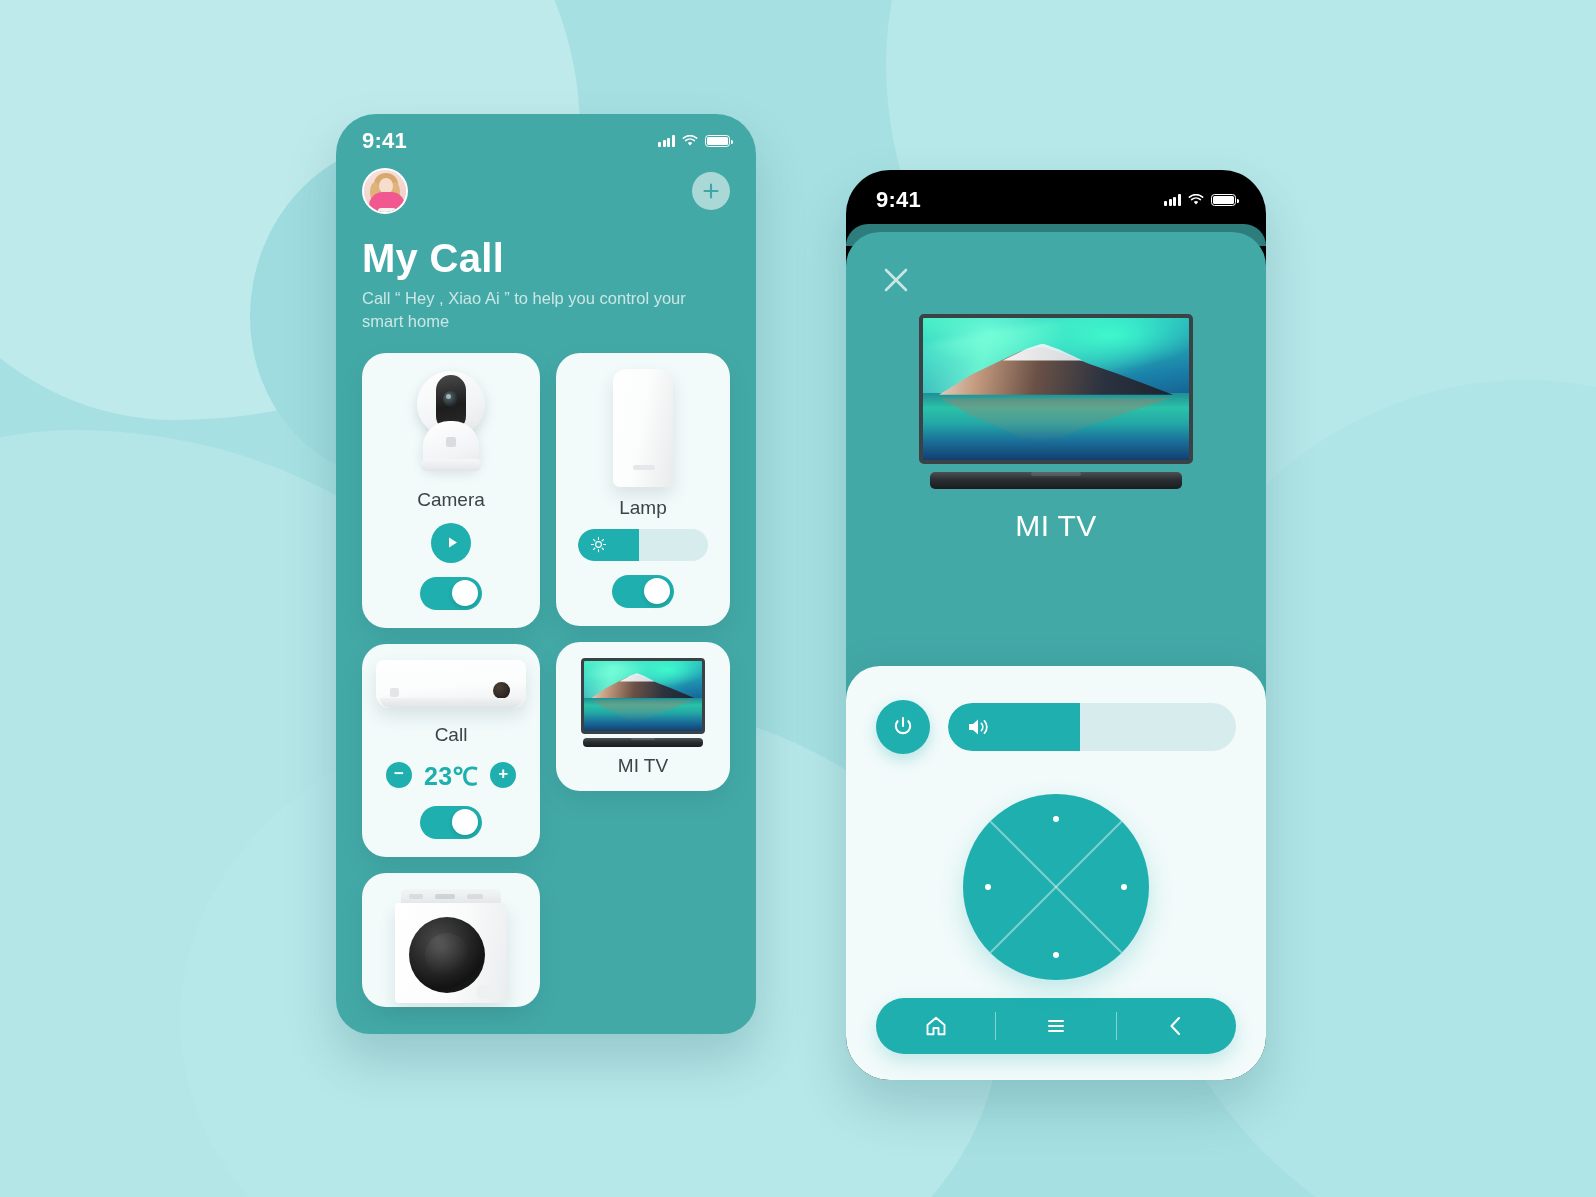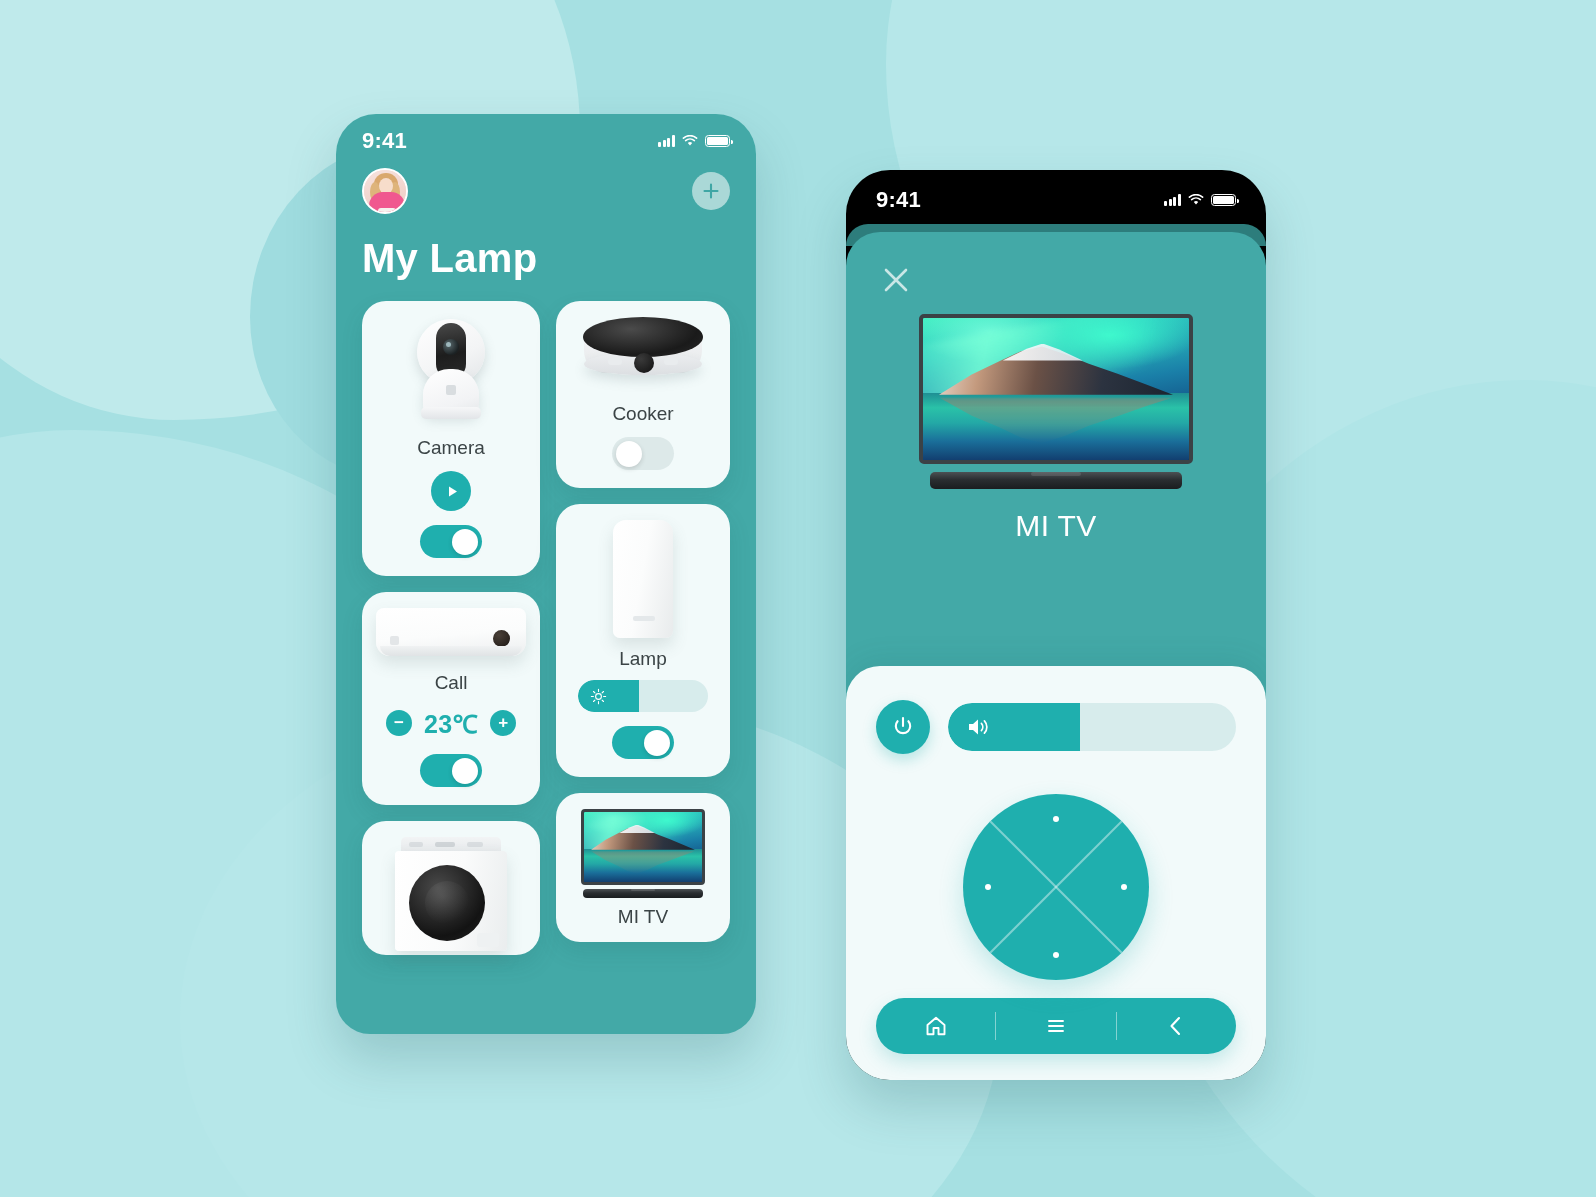--- a/index.html
+++ b/index.html
@@ -410,21 +410,22 @@
           <span class="av-body"></span>
           <span class="av-white"></span>
       </div>
       <div class="plus-btn">
         <svg width="20" height="20" viewBox="0 0 20 20">
           <path d="M10 3.5v13M3.5 10h13" stroke="#3fa6a5" stroke-width="2.1" stroke-linecap="round"></path>
         </svg>
       </div>
     </div>
 
-    <h1 class="title">My Lamp</h1>
+    <h1 class="title">My Call</h1>
+    <p class="subtitle">Call “ Hey , Xiao Ai ” to help you control your smart home</p>
 
     <div class="grid">
 
       <div class="col">
 
         <div class="card">
           <div class="dev cam">
             <span class="head"></span>
               <span class="visor"></span>
               <span class="lens"></span>
@@ -474,34 +475,20 @@
             <span class="body3"></span>
               <span class="door"></span>
               <span class="tag"></span>
           </div>
         </div>
 
       </div>
 
       <div class="col">
 
-        <div class="card">
-          <div class="dev cooker">
-            <span class="body"></span>
-              <span class="body2"></span>
-              <span class="d1"></span>
-              <span class="d2"></span>
-            <span class="top"></span>
-              <span class="knob2"></span>
-          </div>
-          <div class="card-name">Cooker</div>
-          <div class="toggle off" style="margin-top:12px">
-              <span class="knob"></span>
-            </div>
-        </div>
 
         <div class="card">
           <div class="dev lamp">
             <span class="tube"></span>
               <span class="tx"></span>
           </div>
           <div class="card-name">Lamp</div>
           <div class="bright">
             <span class="fill" id="lamp-fill" style="width: 47%;">
               <svg width="17" height="17" viewBox="0 0 20 20">

